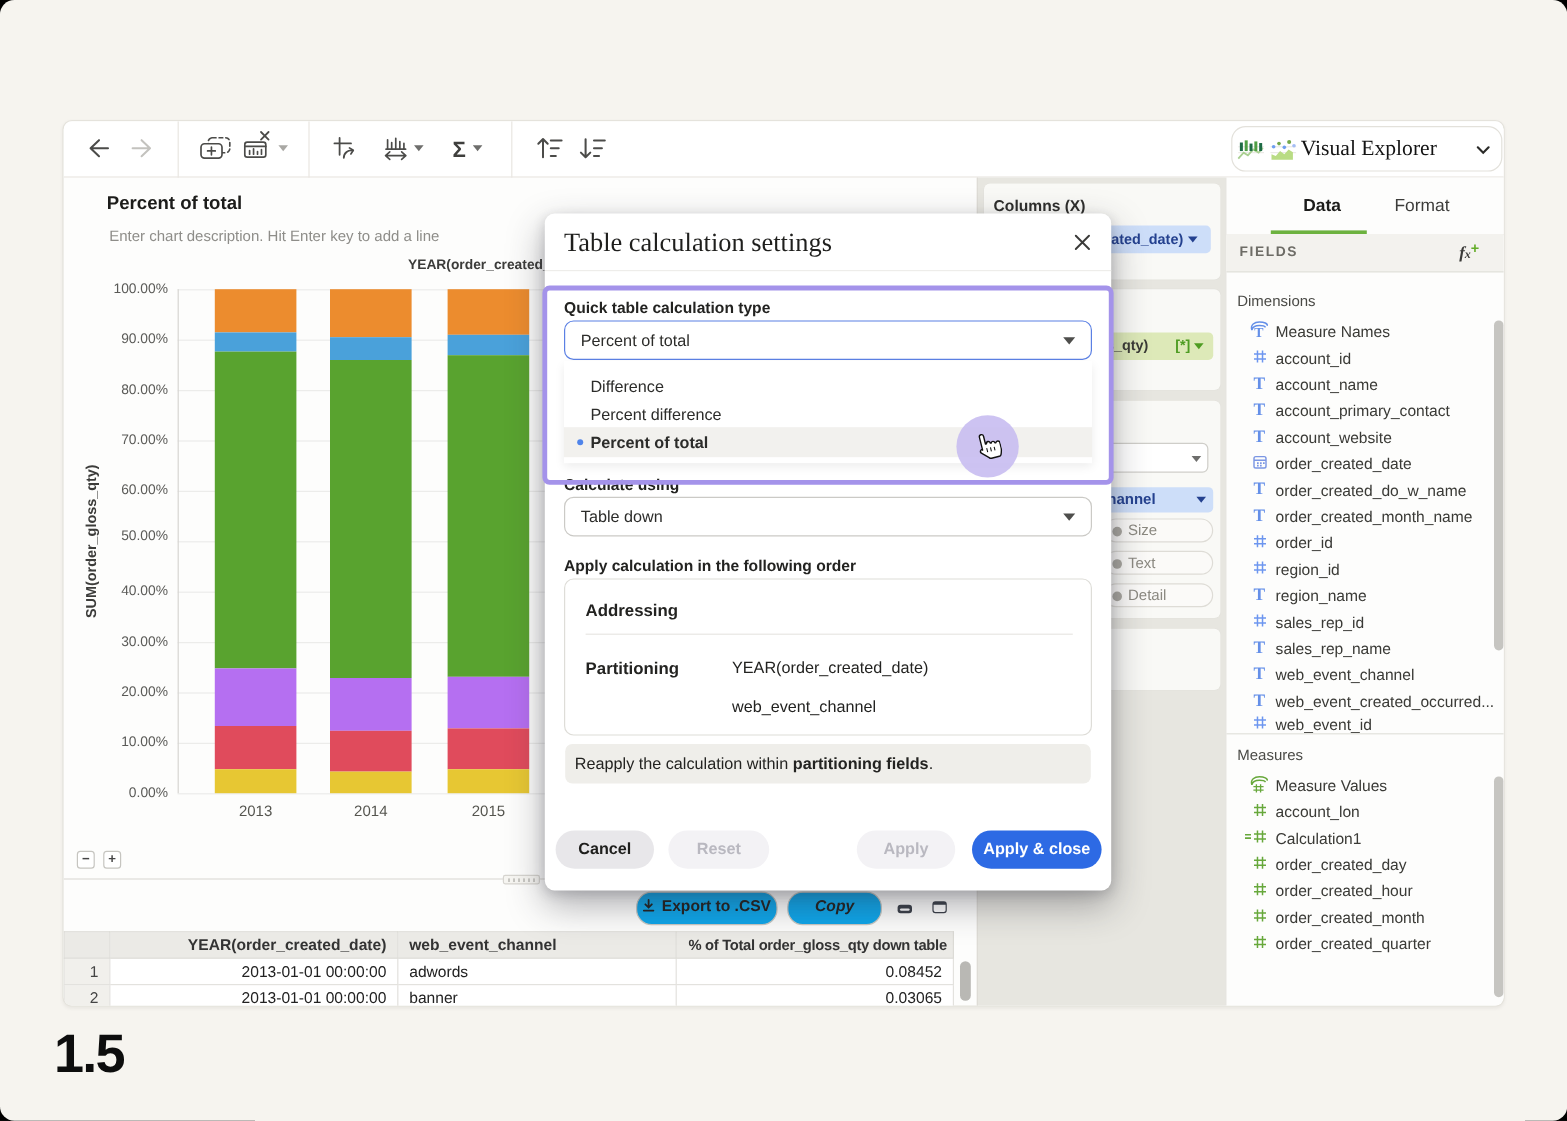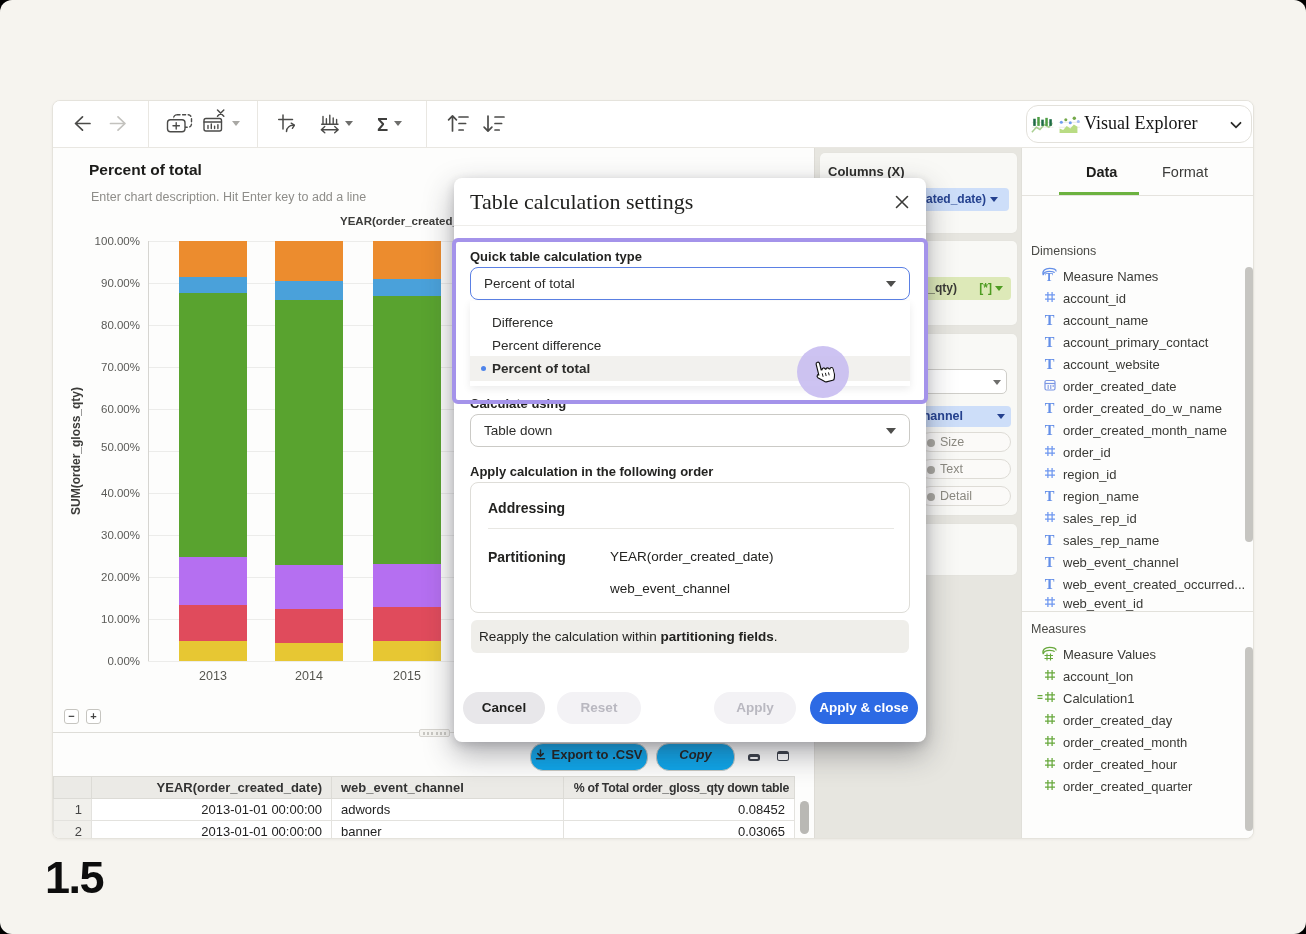--- a/index.html
+++ b/index.html
@@ -272,20 +272,24 @@
   <div class="pill lightpill" style="left:100px;top:125px;width:91px;height:20px;line-height:18px;font-size:12.5px;"><span style="display:inline-block;width:8px;height:8px;border-radius:50%;background:#aaa8a1;margin:0 5px 0 6px;vertical-align:-1px;"></span>Text</div>
   <div class="pill lightpill" style="left:100px;top:152px;width:91px;height:20px;line-height:18px;font-size:12.5px;"><span style="display:inline-block;width:8px;height:8px;border-radius:50%;background:#aaa8a1;margin:0 5px 0 6px;vertical-align:-1px;"></span>Detail</div>
 </div>
 <div class="card" style="top:423px;height:51px"></div>
 
 <div class="rpanel">
   <div class="abs" style="left:64px;top:16px;font-size:14.5px;font-weight:700;color:#1d1d1b;">Data</div>
   <div class="abs" style="left:140px;top:16px;font-size:14.5px;color:#3c3c3a;">Format</div>
   <div class="abs" style="left:37px;top:44px;width:80px;height:3px;background:#6cb23f;"></div>
   <div class="abs" style="left:0;top:46.5px;width:234px;height:1px;background:#e5e3de;"></div>
+  <div class="fields">
+    <span class="abs" style="left:11px;top:9px;font-size:11.5px;font-weight:700;letter-spacing:1.3px;color:#6d6c66;">FIELDS</span>
+    <span class="abs" style="left:194px;top:5px;font-size:14px;color:#3a3a38;"><i style="font-family:'Liberation Serif',serif;font-weight:700;">f<span style="font-size:10px;">x</span></i><span style="color:#63ad28;font-weight:700;font-size:12px;vertical-align:4px;">+</span></span>
+  </div>
   <div class="abs" style="left:9px;top:96px;font-size:12.5px;color:#4a4a46;">Dimensions</div>
   <div class="abs" style="left:0;top:117px;width:234px;">
     <div class="dimitem"><span class="ic"><svg width="17" height="15" viewBox="0 0 17 15">
                 <path d="M2.2 8 C0.8 3.6 4.5 1.3 8.5 1.3 C12.5 1.3 15.5 2.6 15 4.5 M2.2 8 C2.8 5.6 5.5 4.3 8.5 4.3 C11 4.3 13 4.8 13.6 5.8" fill="none" stroke="#648fe8" stroke-width="1.25"></path>
                 <text x="4.3" y="14" font-size="11.5" font-weight="bold" fill="#648fe8" font-family="Liberation Serif">T</text>
               </svg></span>Measure Names</div>
     <div class="dimitem"><span class="ic"><svg width="12" height="12" viewBox="0 0 12 12" fill="none" stroke="#6d96ef" stroke-width="1.25">
                 <path d="M1 3.9 h10 M1 8.1 h10 M3.9 1 v10 M8.1 1 v10"></path>
               </svg></span>account_id</div>
     <div class="dimitem"><span class="ic icT">T</span>account_name</div>
@@ -330,24 +334,24 @@
               </svg></span>account_lon</div>
     <div class="dimitem"><span class="ic" style="position:relative;"><svg width="19" height="12" viewBox="0 0 19 12" fill="none" stroke="#67a83b" stroke-width="1.25" style="margin-left:-7px;">
                 <path d="M0.5 4.6 h5 M0.5 7.4 h5" stroke-width="1.4"></path>
                 <path d="M8 3.9 h10 M8 8.1 h10 M10.9 1 v10 M15.1 1 v10"></path>
               </svg></span>Calculation1</div>
     <div class="dimitem"><span class="ic"><svg width="12" height="12" viewBox="0 0 12 12" fill="none" stroke="#67a83b" stroke-width="1.25">
                 <path d="M1 3.9 h10 M1 8.1 h10 M3.9 1 v10 M8.1 1 v10"></path>
               </svg></span>order_created_day</div>
     <div class="dimitem"><span class="ic"><svg width="12" height="12" viewBox="0 0 12 12" fill="none" stroke="#67a83b" stroke-width="1.25">
                 <path d="M1 3.9 h10 M1 8.1 h10 M3.9 1 v10 M8.1 1 v10"></path>
+              </svg></span>order_created_hour</div>
+    <div class="dimitem"><span class="ic"><svg width="12" height="12" viewBox="0 0 12 12" fill="none" stroke="#67a83b" stroke-width="1.25">
+                <path d="M1 3.9 h10 M1 8.1 h10 M3.9 1 v10 M8.1 1 v10"></path>
               </svg></span>order_created_month</div>
-    <div class="dimitem"><span class="ic"><svg width="12" height="12" viewBox="0 0 12 12" fill="none" stroke="#67a83b" stroke-width="1.25">
-                <path d="M1 3.9 h10 M1 8.1 h10 M3.9 1 v10 M8.1 1 v10"></path>
-              </svg></span>order_created_hour</div>
     <div class="dimitem"><span class="ic"><svg width="12" height="12" viewBox="0 0 12 12" fill="none" stroke="#67a83b" stroke-width="1.25">
                 <path d="M1 3.9 h10 M1 8.1 h10 M3.9 1 v10 M8.1 1 v10"></path>
               </svg></span>order_created_quarter</div>
   </div>
   <div class="abs" style="left:223px;top:499px;width:8px;height:184px;background:#c6c5c1;border-radius:4px;"></div>
 </div>
 </div>
 <div class="ver">1.5</div>
 
 <div class="modal">

